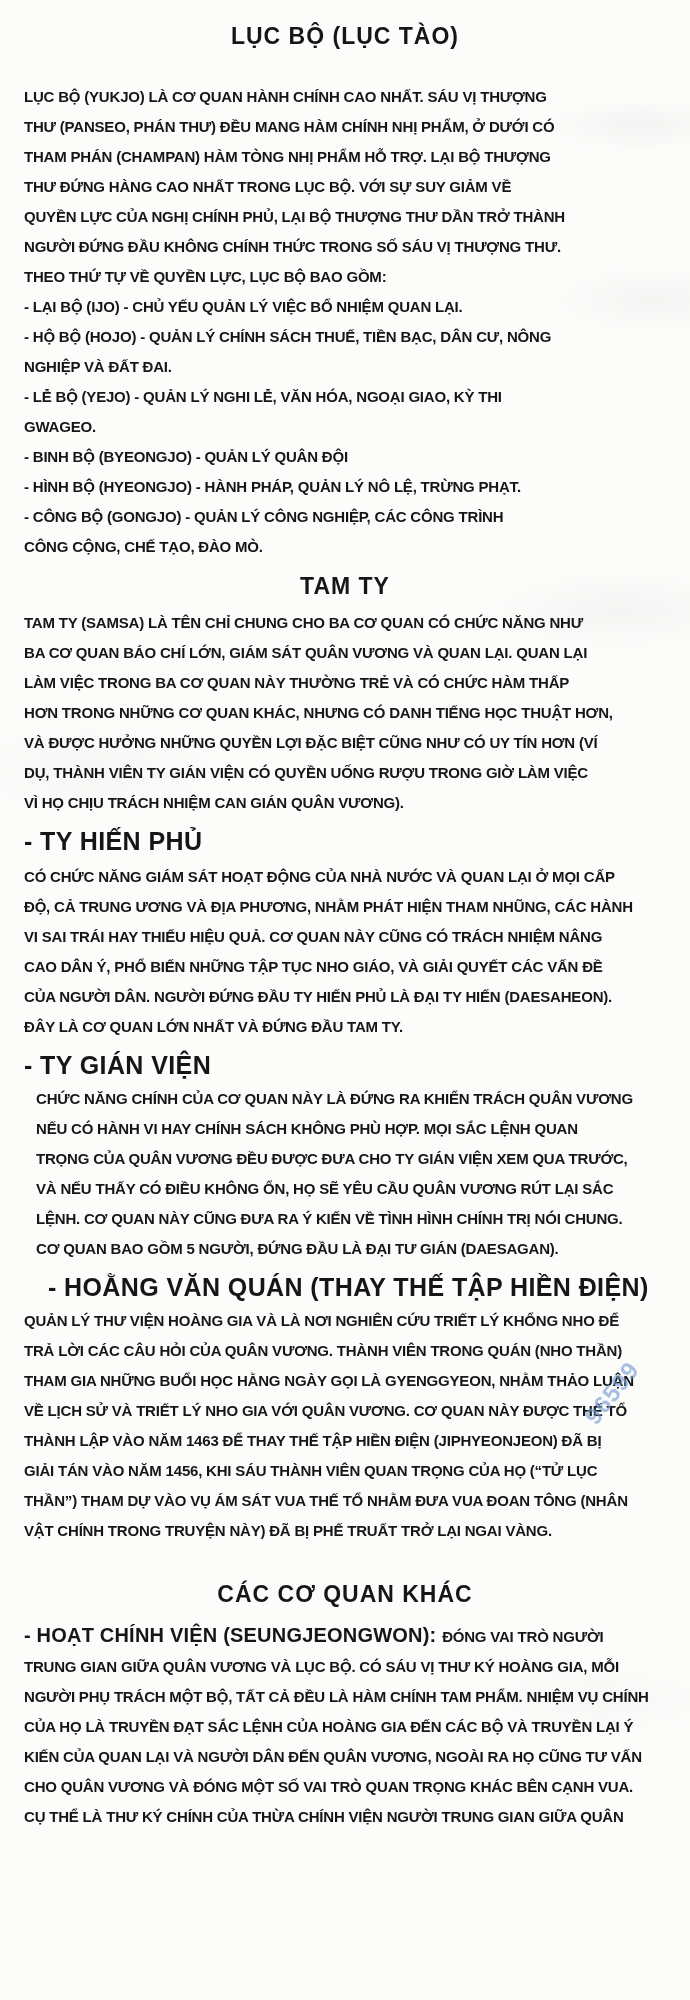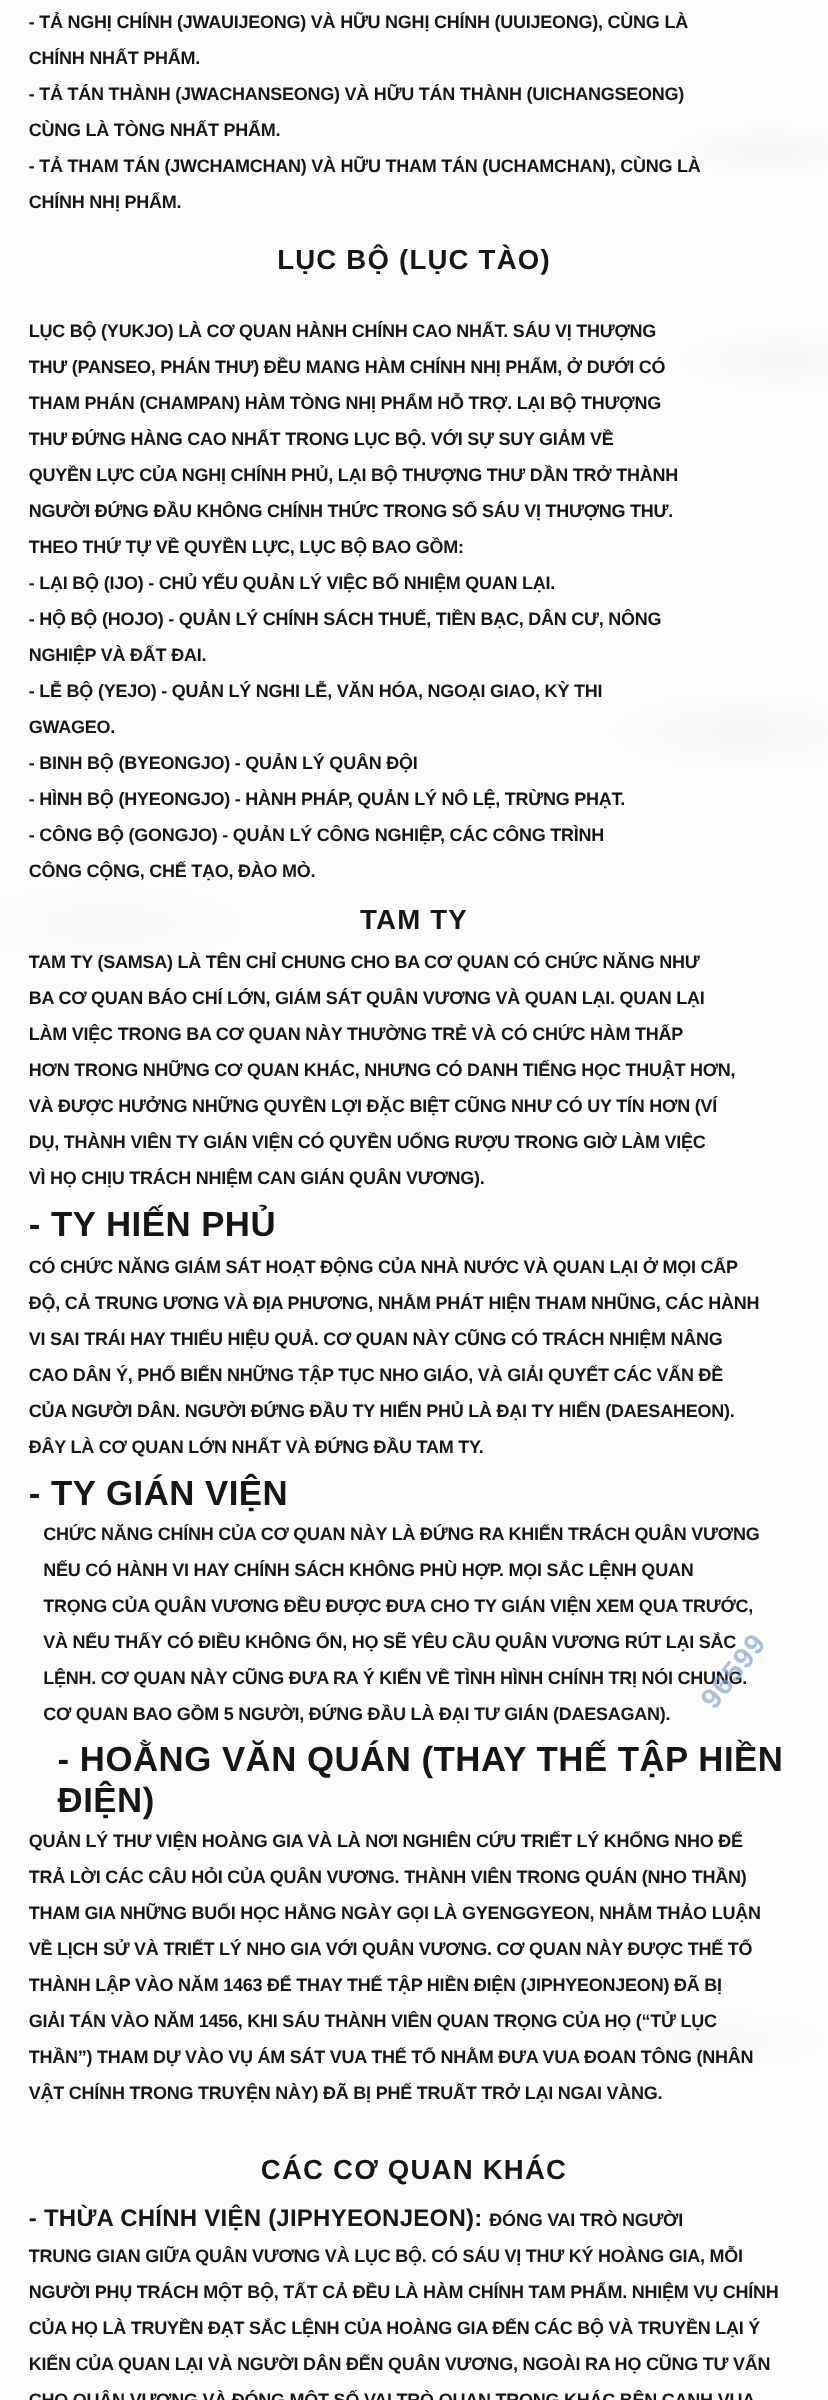--- a/index.html
+++ b/index.html
@@ -38,21 +38,21 @@
     margin:0;
   }
   .h-big{
     font-size:23px;
     line-height:44px;
     letter-spacing:1px;
     text-align:center;
     margin:0;
   }
   .h-sub{
-    font-size:29px;
+    font-size:25px;
     line-height:34px;
     letter-spacing:0.4px;
     margin:0;
   }
   #heading-lucbo{margin-top:10px;}
   #para-lucbo{margin-top:24px;}
   #heading-tamty{margin-top:2px;}
   #para-tamty{margin-top:0px;}
   #sub-tyhienphu{margin-top:6px;}
   #para-tyhienphu{margin-top:4px;}
@@ -86,26 +86,20 @@
 </style>
 </head>
 <body>
 
 <div class="page">
 
   <div class="watermark">96599</div>
 
   <div class="content">
 
-    <p class="body-text" id="para-top-notes">- TẢ NGHỊ CHÍNH (JWAUIJEONG) VÀ HỮU NGHỊ CHÍNH (UUIJEONG), CÙNG LÀ
-CHÍNH NHẤT PHẨM.
-- TẢ TÁN THÀNH (JWACHANSEONG) VÀ HỮU TÁN THÀNH (UICHANGSEONG)
-CÙNG LÀ TÒNG NHẤT PHẨM.
-- TẢ THAM TÁN (JWCHAMCHAN) VÀ HỮU THAM TÁN (UCHAMCHAN), CÙNG LÀ
-CHÍNH NHỊ PHẨM.</p>
 
     <h1 class="h-big" id="heading-lucbo">LỤC BỘ (LỤC TÀO)</h1>
 
     <p class="body-text" id="para-lucbo">LỤC BỘ (YUKJO) LÀ CƠ QUAN HÀNH CHÍNH CAO NHẤT. SÁU VỊ THƯỢNG
 THƯ (PANSEO, PHÁN THƯ) ĐỀU MANG HÀM CHÍNH NHỊ PHẨM, Ở DƯỚI CÓ
 THAM PHÁN (CHAMPAN) HÀM TÒNG NHỊ PHẨM HỖ TRỢ. LẠI BỘ THƯỢNG
 THƯ ĐỨNG HÀNG CAO NHẤT TRONG LỤC BỘ. VỚI SỰ SUY GIẢM VỀ
 QUYỀN LỰC CỦA NGHỊ CHÍNH PHỦ, LẠI BỘ THƯỢNG THƯ DẦN TRỞ THÀNH
 NGƯỜI ĐỨNG ĐẦU KHÔNG CHÍNH THỨC TRONG SỐ SÁU VỊ THƯỢNG THƯ.
 THEO THỨ TỰ VỀ QUYỀN LỰC, LỤC BỘ BAO GỒM:</p>
@@ -154,21 +148,21 @@
 TRẢ LỜI CÁC CÂU HỎI CỦA QUÂN VƯƠNG. THÀNH VIÊN TRONG QUÁN (NHO THẦN)
 THAM GIA NHỮNG BUỔI HỌC HẰNG NGÀY GỌI LÀ GYENGGYEON, NHẰM THẢO LUẬN
 VỀ LỊCH SỬ VÀ TRIẾT LÝ NHO GIA VỚI QUÂN VƯƠNG. CƠ QUAN NÀY ĐƯỢC THẾ TỔ
 THÀNH LẬP VÀO NĂM 1463 ĐỂ THAY THẾ TẬP HIỀN ĐIỆN (JIPHYEONJEON) ĐÃ BỊ
 GIẢI TÁN VÀO NĂM 1456, KHI SÁU THÀNH VIÊN QUAN TRỌNG CỦA HỌ (“TỬ LỤC
 THẦN”) THAM DỰ VÀO VỤ ÁM SÁT VUA THẾ TỔ NHẰM ĐƯA VUA ĐOAN TÔNG (NHÂN
 VẬT CHÍNH TRONG TRUYỆN NÀY) ĐÃ BỊ PHẾ TRUẤT TRỞ LẠI NGAI VÀNG.</p>
 
     <h1 class="h-big" id="heading-other">CÁC CƠ QUAN KHÁC</h1>
 
-    <p class="body-text" id="para-seungjeongwon"><span class="lead">- THỪA CHÍNH VIỆN (JIPHYEONJEON): </span><span class="lead-tail">ĐÓNG VAI TRÒ NGƯỜI
+    <p class="body-text" id="para-seungjeongwon"><span class="lead">- HOẠT CHÍNH VIỆN (SEUNGJEONGWON): </span><span class="lead-tail">ĐÓNG VAI TRÒ NGƯỜI
 TRUNG GIAN GIỮA QUÂN VƯƠNG VÀ LỤC BỘ. CÓ SÁU VỊ THƯ KÝ HOÀNG GIA, MỖI
 NGƯỜI PHỤ TRÁCH MỘT BỘ, TẤT CẢ ĐỀU LÀ HÀM CHÍNH TAM PHẨM. NHIỆM VỤ CHÍNH
 CỦA HỌ LÀ TRUYỀN ĐẠT SẮC LỆNH CỦA HOÀNG GIA ĐẾN CÁC BỘ VÀ TRUYỀN LẠI Ý
 KIẾN CỦA QUAN LẠI VÀ NGƯỜI DÂN ĐẾN QUÂN VƯƠNG, NGOÀI RA HỌ CŨNG TƯ VẤN
 CHO QUÂN VƯƠNG VÀ ĐÓNG MỘT SỐ VAI TRÒ QUAN TRỌNG KHÁC BÊN CẠNH VUA.
 CỤ THỂ LÀ THƯ KÝ CHÍNH CỦA THỪA CHÍNH VIỆN NGƯỜI TRUNG GIAN GIỮA QUÂN</span></p>
 
   </div>
 </div>
 

